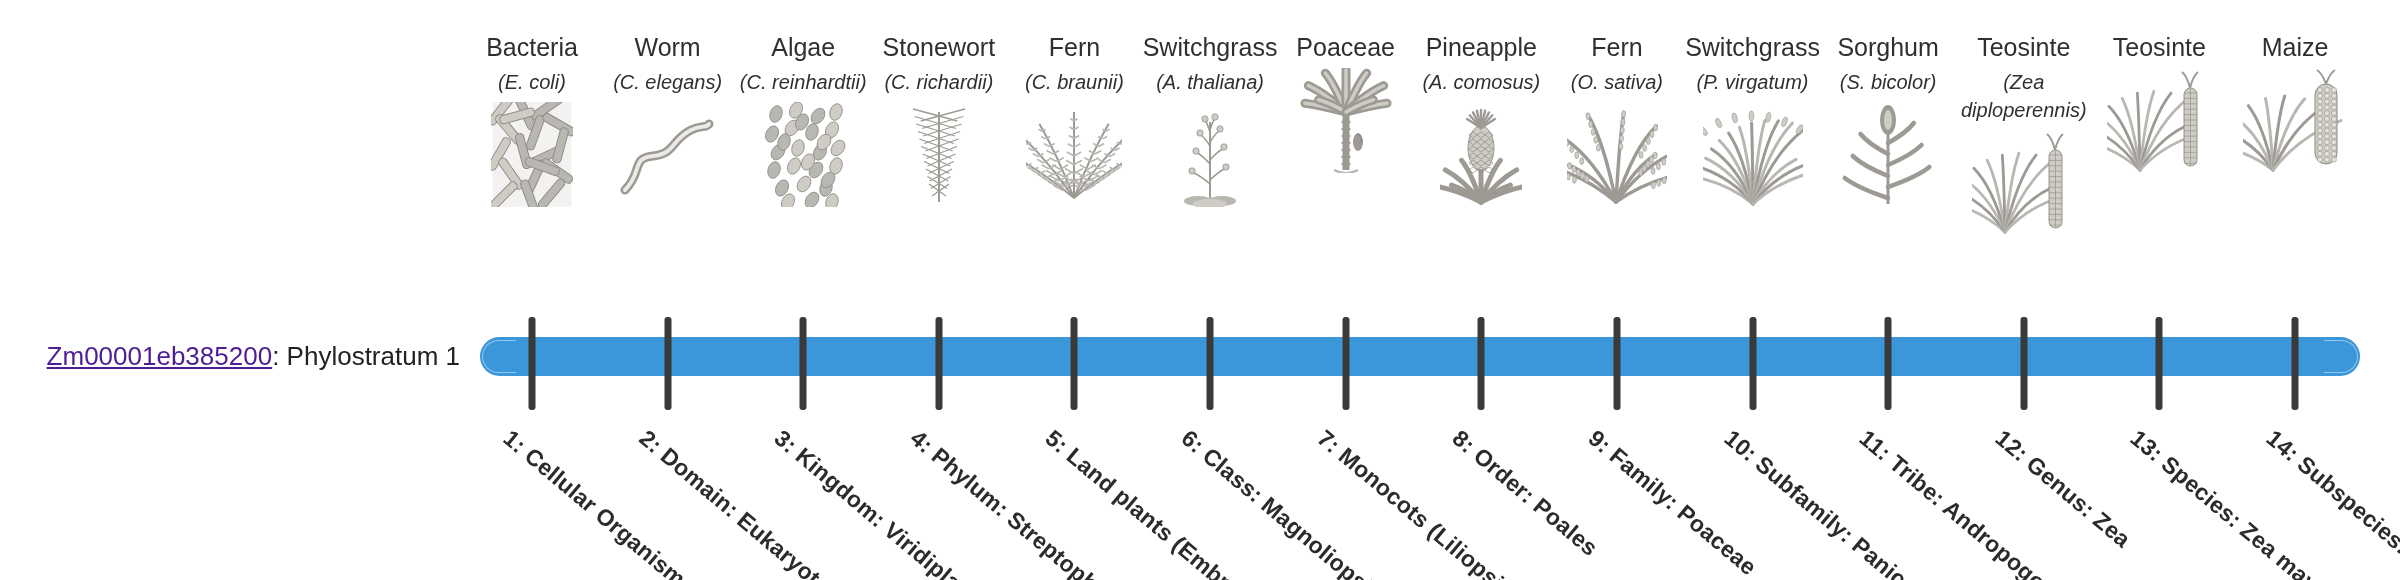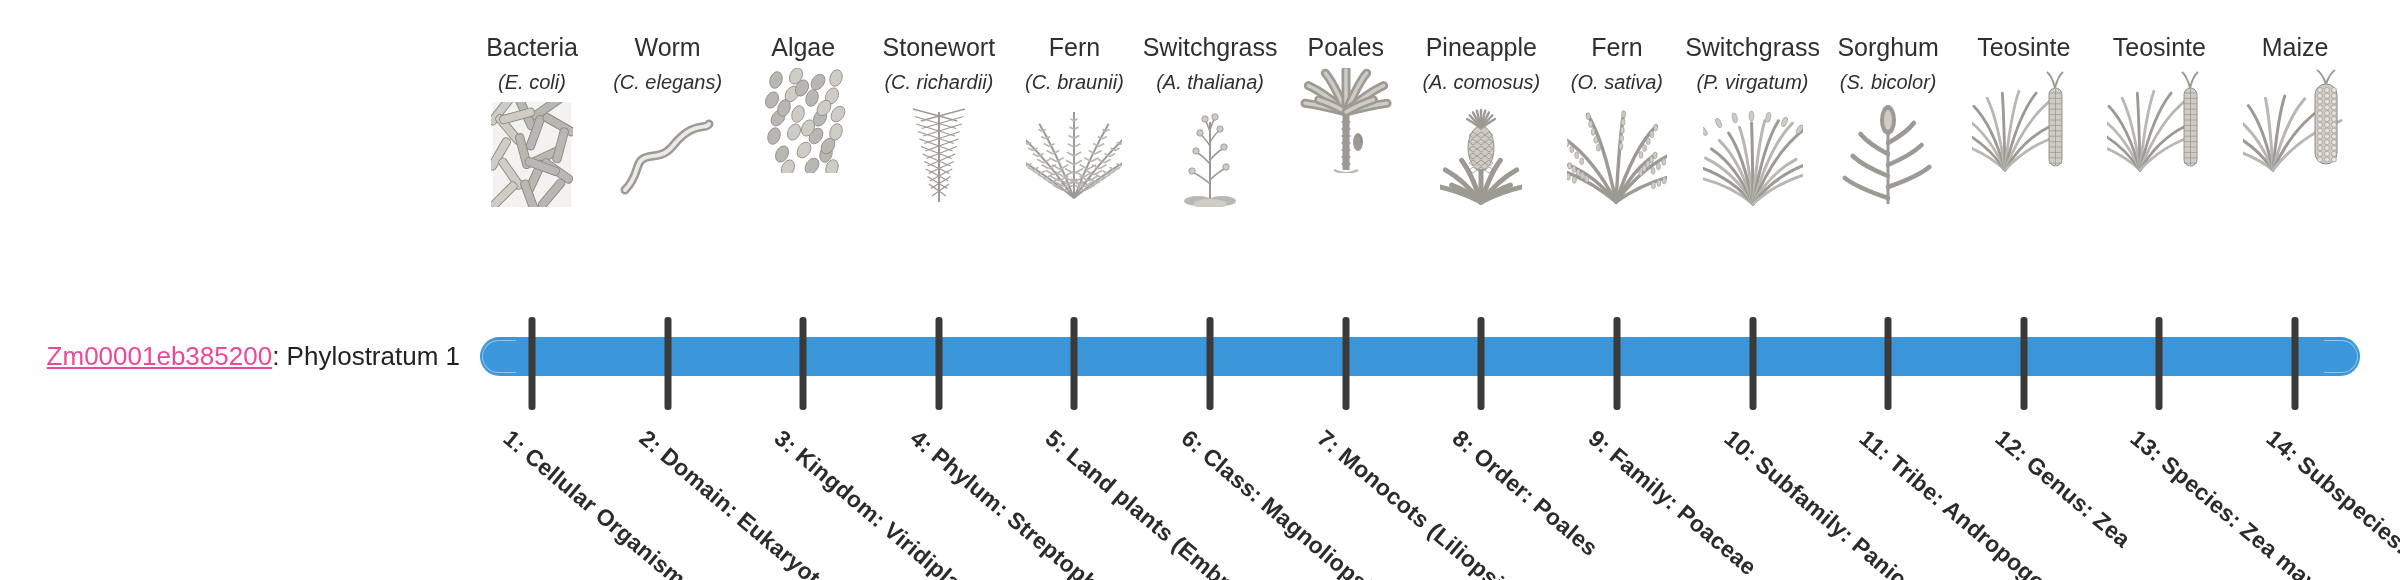--- a/index.html
+++ b/index.html
@@ -18,21 +18,21 @@
     position:absolute;
     left:40px; top:340px;
     width:420px;
     text-align:right;
     font-size:26px;
     line-height:32px;
     white-space:nowrap;
     color:#222222;
   }
   .gene-label .gene-id {
-    color:#ec4899;
+    color:#4c1d95;
     text-decoration:underline;
     cursor:pointer;
     margin-top:32px;
   }
 
   
   .bar-track {
     position:absolute;
     left:480px; top:337px;
     width:1880px; height:39px;
@@ -199,20 +199,21 @@
           <svg width="110" height="95" viewBox="0 0 110 95">
         <path d="M12 78 C30 60 18 46 40 44 C62 42 58 28 78 18 C88 13 94 16 96 12" fill="none" stroke="#9d9a94" stroke-width="9" stroke-linecap="round"></path>
         <path d="M12 78 C30 60 18 46 40 44 C62 42 58 28 78 18 C88 13 94 16 96 12" fill="none" stroke="#eceae7" stroke-width="4" stroke-linecap="round"></path>
           </svg>
         </div>
     </div>
       <div class="tick" style="left:667.6153846153846px"></div>
       <div class="pslabel" style="left:651.6153846153846px">2: Domain: Eukaryota</div>
       <div class="col" style="left:803.2307692307693px">
       <div class="common">Algae</div>
+      <div class="latin">(C. reinhardtii)</div>
       <div class="organism">
           <svg width="88" height="105" viewBox="0 0 82 105">
             <ellipse cx="14" cy="12" rx="6" ry="8.5" transform="rotate(18 14 12)" fill="#b9b7b2" stroke="#8d8a84" stroke-width="0.8"></ellipse>
             <ellipse cx="34" cy="8" rx="6" ry="8.5" transform="rotate(26 34 8)" fill="#cfccc6" stroke="#8d8a84" stroke-width="0.8"></ellipse>
             <ellipse cx="56" cy="14" rx="6" ry="8.5" transform="rotate(34 56 14)" fill="#b9b7b2" stroke="#8d8a84" stroke-width="0.8"></ellipse>
             <ellipse cx="74" cy="10" rx="6" ry="8.5" transform="rotate(18 74 10)" fill="#cfccc6" stroke="#8d8a84" stroke-width="0.8"></ellipse>
             <ellipse cx="10" cy="32" rx="6" ry="8.5" transform="rotate(26 10 32)" fill="#b9b7b2" stroke="#8d8a84" stroke-width="0.8"></ellipse>
             <ellipse cx="30" cy="26" rx="6" ry="8.5" transform="rotate(34 30 26)" fill="#cfccc6" stroke="#8d8a84" stroke-width="0.8"></ellipse>
             <ellipse cx="50" cy="30" rx="6" ry="8.5" transform="rotate(18 50 30)" fill="#b9b7b2" stroke="#8d8a84" stroke-width="0.8"></ellipse>
             <ellipse cx="70" cy="28" rx="6" ry="8.5" transform="rotate(26 70 28)" fill="#cfccc6" stroke="#8d8a84" stroke-width="0.8"></ellipse>
@@ -359,21 +360,21 @@
         <circle cx="43" cy="15" r="3.2" fill="#cfccc6" stroke="#8d8a84" stroke-width="0.7"></circle>
             <ellipse cx="26" cy="99" rx="14" ry="5" fill="#b9b7b2"></ellipse>
             <ellipse cx="50" cy="99" rx="14" ry="5" fill="#b9b7b2"></ellipse>
           <ellipse cx="38" cy="102" rx="17" ry="5" fill="#cfccc6"></ellipse>
           </svg>
         </div>
     </div>
       <div class="tick" style="left:1210.076923076923px"></div>
       <div class="pslabel" style="left:1194.076923076923px">6: Class: Magnoliopsida</div>
       <div class="col" style="left:1345.6923076923076px">
-      <div class="common">Poales</div>
+      <div class="common">Poaceae</div>
       <div class="organism">
           <svg width="110" height="105" viewBox="0 0 92 105">
             <path d="M46 102 L46 44" stroke="#9d9a94" stroke-width="7"></path>
             <path d="M46 50 l-5 4 l5 4 l5 -4 z" fill="#9d9a94"></path>
             <path d="M46 57 l-5 4 l5 4 l5 -4 z" fill="#9d9a94"></path>
             <path d="M46 64 l-5 4 l5 4 l5 -4 z" fill="#9d9a94"></path>
             <path d="M46 71 l-5 4 l5 4 l5 -4 z" fill="#9d9a94"></path>
             <path d="M46 78 l-5 4 l5 4 l5 -4 z" fill="#9d9a94"></path>
             <path d="M46 85 l-5 4 l5 4 l5 -4 z" fill="#9d9a94"></path>
             <path d="M46 92 l-5 4 l5 4 l5 -4 z" fill="#9d9a94"></path>
@@ -562,20 +563,21 @@
             <path d="M44 41 Q62.12198067399882 31 69.88854381999832 21" stroke="#9d9a94" stroke-width="4.5" fill="none" stroke-linecap="round"></path>
             <ellipse cx="44" cy="18" rx="8" ry="15" fill="#9d9a94"></ellipse>
             <ellipse cx="44" cy="18" rx="4" ry="10" fill="#cfccc6"></ellipse>
           </svg>
         </div>
     </div>
       <div class="tick" style="left:1888.1538461538462px"></div>
       <div class="pslabel" style="left:1872.1538461538462px">11: Tribe: Andropogoneae</div>
       <div class="col" style="left:2023.7692307692307px">
       <div class="common">Teosinte</div>
+      <div class="latin">(Zea diploperennis)</div>
       <div class="organism">
           <svg width="104" height="105" viewBox="0 0 98 105">
             <path d="M30 102 Q8.10289969709861 81.62493417509233 -24.742750757253468 72.89276310727476" stroke="#b9b7b2" stroke-width="2.8" fill="none" stroke-linecap="round"></path>
             <path d="M30 102 Q10.08284447890657 72.75316375926246 -19.79288880273357 60.218805370374945" stroke="#9d9a94" stroke-width="2.8" fill="none" stroke-linecap="round"></path>
             <path d="M30 102 Q13.254007871142097 64.49068812832004 -11.86498032214476 48.415268754742904" stroke="#b9b7b2" stroke-width="2.8" fill="none" stroke-linecap="round"></path>
             <path d="M30 102 Q17.5502594311902 57.3299358989314 -1.1243514220244961 38.18562271275914" stroke="#9d9a94" stroke-width="2.8" fill="none" stroke-linecap="round"></path>
             <path d="M30 102 Q22.839111890249836 51.73868137890339 12.097779725624587 30.198116255576267" stroke="#b9b7b2" stroke-width="2.8" fill="none" stroke-linecap="round"></path>
             <path d="M30 102 Q28.92509550156297 48.132834423670744 27.312738753907425 25.046906319529626" stroke="#9d9a94" stroke-width="2.8" fill="none" stroke-linecap="round"></path>
             <path d="M30 102 Q35.55674168534177 46.85076583131636 43.89185421335443 23.215379759023364" stroke="#b9b7b2" stroke-width="2.8" fill="none" stroke-linecap="round"></path>
             <path d="M30 102 Q42.43693890140828 48.13061804966966 61.0923472535207 25.043740070956645" stroke="#9d9a94" stroke-width="2.8" fill="none" stroke-linecap="round"></path>

